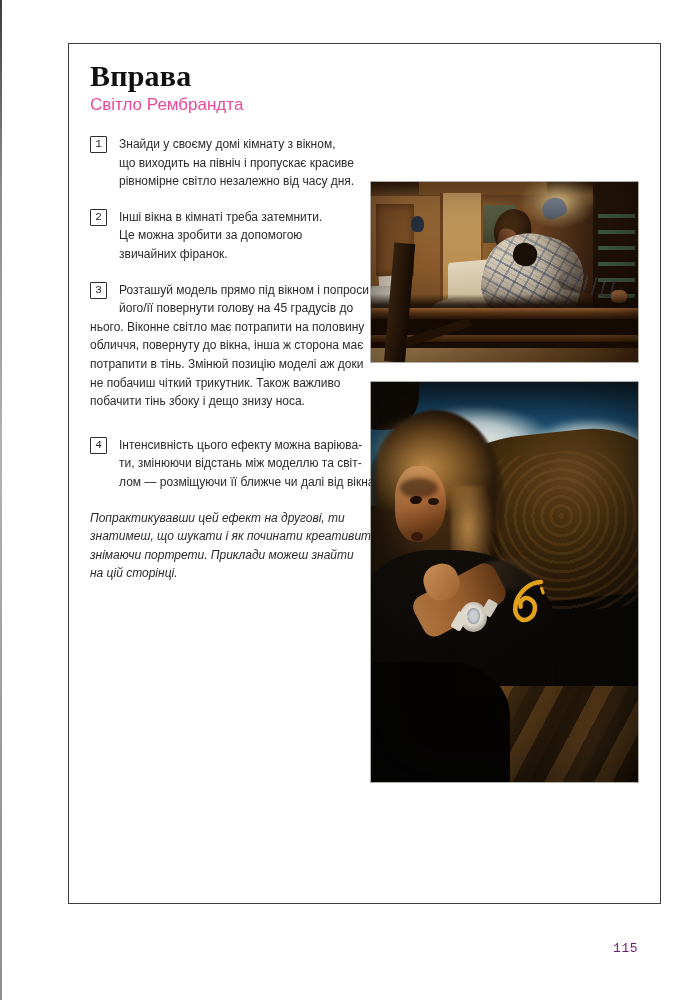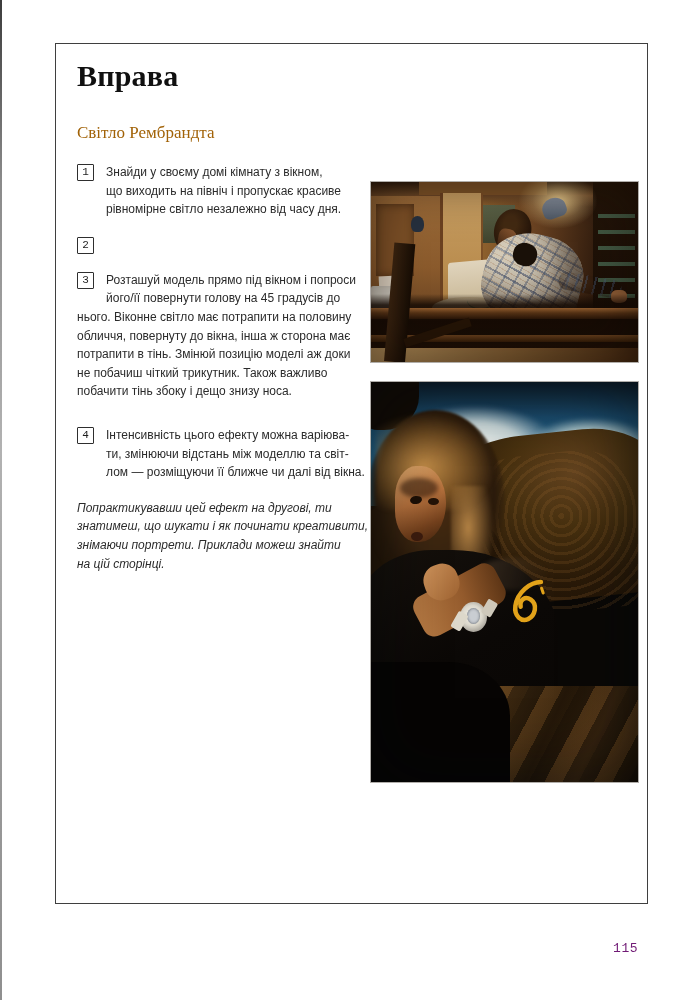--- a/index.html
+++ b/index.html
@@ -5,31 +5,31 @@
   html,body{margin:0;padding:0;}
   body{
     width:695px;height:1000px;position:relative;background:#ffffff;
     font-family:"Liberation Sans",sans-serif;color:#262626;overflow:hidden;
   }
   .left-edge-line{
     position:absolute;left:0;top:0;width:2px;height:1000px;
     background:linear-gradient(180deg,#3c3c3c 0%,#8a8a8a 18%,#b2b2b2 45%,#9a9a9a 75%,#8f8f8f 100%);
   }
   .frame{
-    position:absolute;left:55px;top:43px;width:593px;height:861px;
+    position:absolute;left:68px;top:43px;width:593px;height:861px;
     border:1.5px solid #3f3f3f;box-sizing:border-box;background:#fff;
   }
   .content{position:absolute;left:21px;top:14px;width:302px;}
   .title{
     margin:0;font-family:"Liberation Serif",serif;font-weight:700;
     font-size:30px;line-height:36px;color:#101010;letter-spacing:.2px;
   }
   .subtitle{
-    margin-top:28px;font-family:Liberation Serif, serif;font-weight:400;
-    font-size:17px;line-height:22px;color:#a16207;
+    margin-top:0;font-family:Liberation Sans, sans-serif;font-weight:400;
+    font-size:17px;line-height:22px;color:#ec4899;
   }
   .prose{white-space:pre;font-size:12px;line-height:18.6px;color:#2b2b2b;margin:0;}
   .intro{margin-top:49px;}
   .heading{
     margin:26px 0 0 0;font-size:13px;line-height:17px;font-weight:700;
     letter-spacing:1.1px;color:#161616;
   }
   .steps{margin-top:19px;}
   .step{margin:0 0 17px 0;}
   .step.row{display:flex;align-items:flex-start;}
@@ -143,20 +143,23 @@
 
       <div class="step row">
         <div class="numbox">1</div>
         <div class="prose">Знайди у своєму домі кімнату з вікном,
 що виходить на північ і пропускає красиве
 рівномірне світло незалежно від часу дня.</div>
       </div>
 
       <div class="step row">
         <div class="numbox">2</div>
+        <div class="prose">Інші вікна в кімнаті треба затемнити.
+Це можна зробити за допомогою
+звичайних фіранок.</div>
       </div>
 
       <div class="step step3">
         <div class="numbox floated">3</div>
         <div class="prose">Розташуй модель прямо під вікном і попроси
 його/її повернути голову на 45 градусів до
 нього. Віконне світло має потрапити на половину
 обличчя, повернуту до вікна, інша ж сторона має
 потрапити в тінь. Змінюй позицію моделі аж доки
 не побачиш чіткий трикутник. Також важливо

